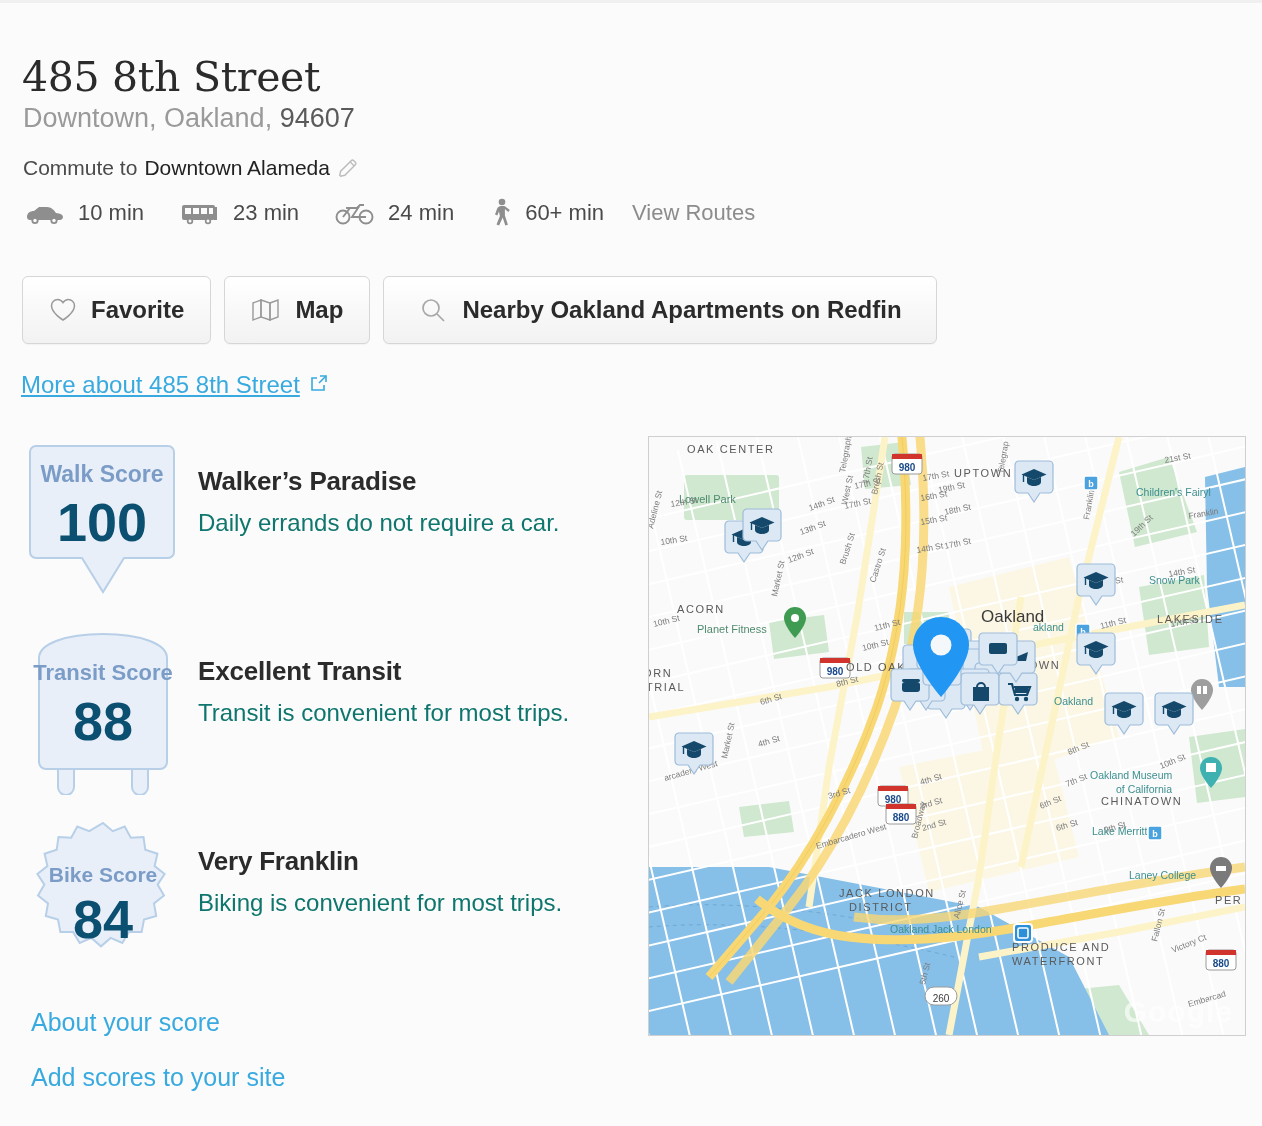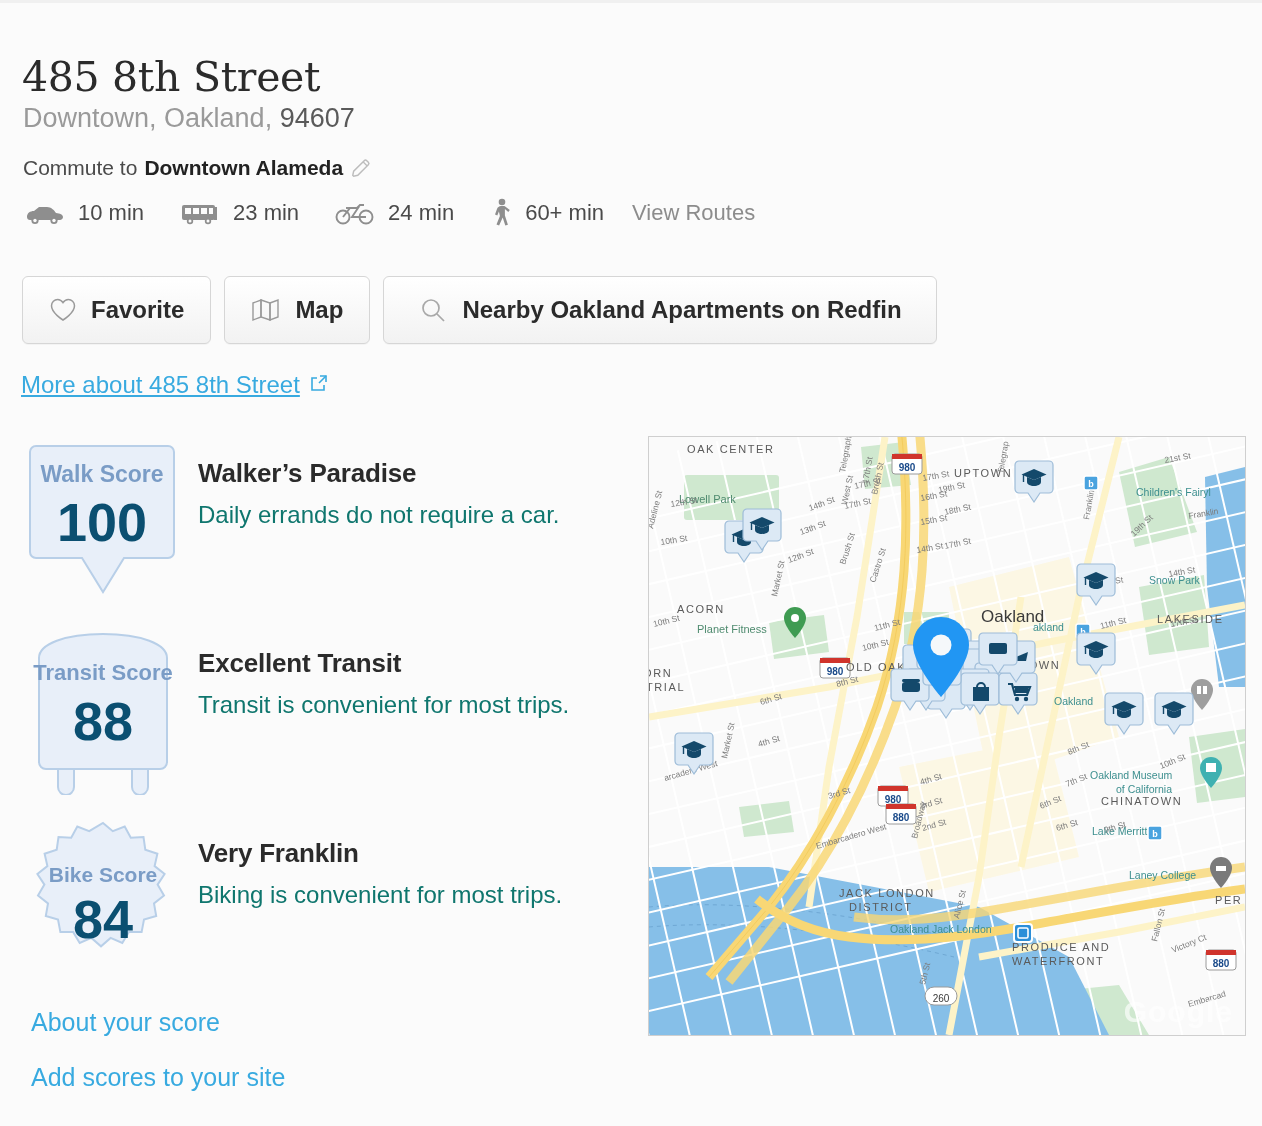--- a/index.html
+++ b/index.html
@@ -26,21 +26,21 @@
   .addr-sub {
     position:absolute; left:23px; top:103px;
     font-size:27px; color:#9a9a9a; font-weight:400;
   }
   .addr-sub .zip { color:#5a5a5a; }
   .commute-line {
     position:absolute; left:23px; top:156px;
     font-size:21px; color:#4a4a4a;
     display:flex; align-items:center; gap:7px;
   }
-  .commute-line b { color:#222; font-weight:bold; }
+  .commute-line b { color:#222; font-weight:normal; }
   .pencil { display:inline-block; width:22px; height:22px; opacity:.55; }
 
   
   .modes {
     position:absolute; left:23px; top:198px;
     display:flex; align-items:center; gap:0;
     font-size:22px; color:#4a4a4a;
   }
   .mode { display:flex; align-items:center; gap:11px; margin-right:34px; }
   .mode .micon { width:44px; height:30px; display:flex; align-items:center; justify-content:center; }
@@ -65,21 +65,21 @@
     position:absolute; left:21px; top:371px;
     font-size:24px; color:#38aae0;
     display:flex; align-items:center; gap:9px;
   }
 
   
   .scores { position:absolute; left:28px; top:440px; width:600px; }
   .score-row { position:relative; height:190px; }
   .score-badge { position:absolute; left:0; top:0; width:150px; height:165px; }
   .score-text { position:absolute; left:170px; top:14px; width:420px; }
-  .score-title { font-size:26px; font-weight:bold; color:#2b2b2b; margin:4px 0 10px 0; letter-spacing:-0.2px;}
+  .score-title { font-size:26px; font-weight:bold; color:#2b2b2b; margin:12px 0 10px 0; letter-spacing:-0.2px;}
   .score-desc { font-size:24px; color:#0f766e; line-height:1.32; }
 
   .bottom-links { position:absolute; left:31px; top:1008px; }
   .bottom-links a {
     display:block; font-size:25px; color:#38aae0; text-decoration:none;
     margin-bottom:26px;
   }
 
   
   .map-wrap {

